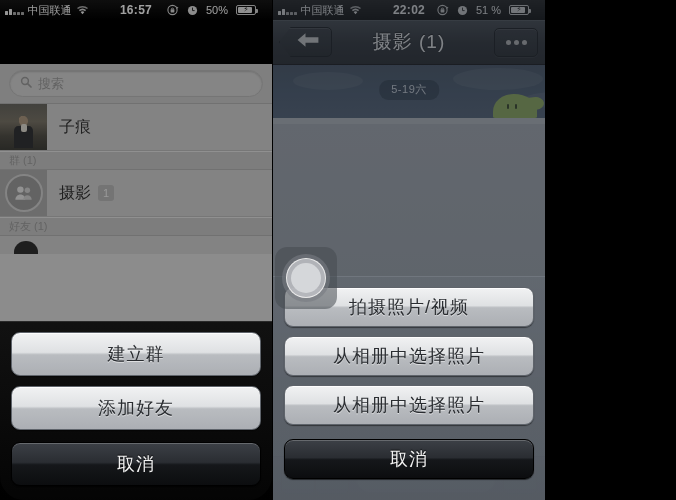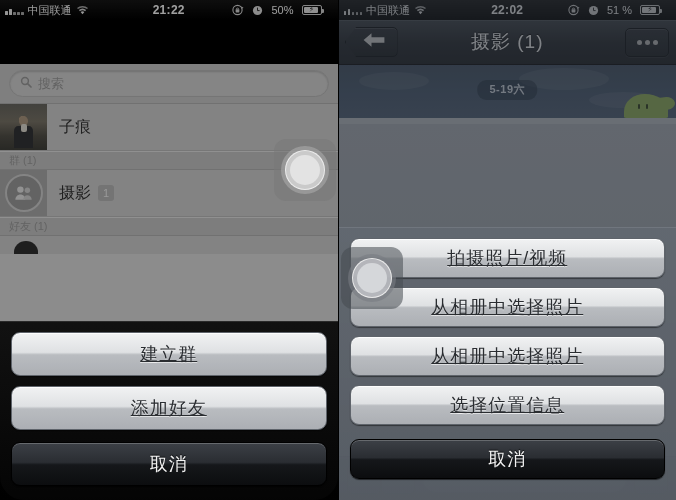--- a/index.html
+++ b/index.html
@@ -14,21 +14,21 @@
     overflow: hidden;
   }
   .stage {
     position: relative;
     width: 676px;
     height: 500px;
     display: flex;
   }
   .phone {
     position: relative;
-    width: 338px;
+    width: 272px;
     height: 500px;
     overflow: hidden;
     background: #000;
   }
   .phone.right { border-left: 1px solid #000; }
 
   
   .statusbar {
     position: relative;
     height: 20px;
@@ -348,21 +348,21 @@
   .date-pill {
     position: absolute;
     left: 50%;
     transform: translateX(-50%);
     top: 16px;
     padding: 2px 12px 3px;
     border-radius: 9px;
     background: rgba(20,30,45,0.42);
     color: #cfd6de;
     font-size: 11px;
-    font-weight: bold;
+    font-weight: normal;
     letter-spacing: 0.5px;
     z-index: 3;
   }
   .creature {
     position: absolute;
     right: 2px; bottom: 0px;
     width: 54px; height: 26px;
     z-index: 2;
   }
   .creature .body {
@@ -459,21 +459,20 @@
     margin-bottom: 10px;
     box-sizing: border-box;
   }
   .sheet.right .sheet-btn { height: 40px; margin-bottom: 9px; }
   .sheet-btn.light {
     background: linear-gradient(#f1f2f3 0%, #dfe1e3 46%, #b9bcc0 52%, #acafb4 100%);
     border: 1px solid #5f646b;
     box-shadow: inset 0 1px 0 rgba(255,255,255,0.85), 0 1px 1px rgba(0,0,0,0.45);
     color: #2a2d31;
     text-shadow: 0 1px 0 rgba(255,255,255,0.55);
-    text-decoration: underline;
   }
   .sheet-btn.dark {
     background: linear-gradient(#3c4046 0%, #2a2d32 46%, #15171a 52%, #0c0d0f 100%);
     border: 1px solid #000;
     box-shadow: inset 0 1px 0 rgba(255,255,255,0.22), 0 1px 1px rgba(0,0,0,0.6);
     color: #f2f2f2;
     text-shadow: 0 -1px 1px rgba(0,0,0,0.8);
   }
   .sheet-btn.cancel { margin-top: 12px; margin-bottom: 2px; }
   .sheet.right .sheet-btn.cancel { margin-top: 14px; }
@@ -535,21 +534,21 @@
         </span>
         <span class="carrier">中国联通</span>
         <span class="wifi">
           <svg width="13" height="10" viewBox="0 0 13 10">
               <path d="M6.5 9.3 4.6 6.9a3.1 3.1 0 0 1 3.8 0z" fill="#d8d8d8"></path>
               <path d="M2.9 5.1a5.6 5.6 0 0 1 7.2 0l-1 1.2a4.1 4.1 0 0 0-5.2 0z" fill="#bdbdbd"></path>
               <path d="M1 2.9a8.6 8.6 0 0 1 11 0l-1 1.2a7 7 0 0 0-9 0z" fill="#9c9c9c"></path>
             </svg>
         </span>
       </div>
-      <div class="sb-center">21:22</div>
+      <div class="sb-center">16:57</div>
       <div class="sb-right">
         <span class="lockrot">
           <svg width="12" height="12" viewBox="0 0 12 12">
               <circle cx="5.5" cy="6" r="4.6" fill="none" stroke="#c4c4c4" stroke-width="1.1"></circle>
               <rect x="3.6" y="5.2" width="3.8" height="3.2" rx="0.6" fill="#c4c4c4"></rect>
               <path d="M4.3 5.3a1.2 1.2 0 0 1 2.4 0" fill="none" stroke="#c4c4c4" stroke-width="0.9"></path>
               <path d="M9.5 2.6l2 1.2-2 1.2z" fill="#c4c4c4"></path>
             </svg>
         </span>
         <span class="alarm">
@@ -722,18 +721,17 @@
           <div class="r2">
             <div class="r3"></div>
           </div>
         </div>
     </div>
 
     <div class="sheet right">
       <div class="sheet-btn light">拍摄照片/视频</div>
       <div class="sheet-btn light">从相册中选择照片</div>
       <div class="sheet-btn light">从相册中选择照片</div>
-      <div class="sheet-btn light">选择位置信息</div>
       <div class="sheet-btn dark cancel">取消</div>
     </div>
   </div>
 
 </div>
 
 </body></html>

